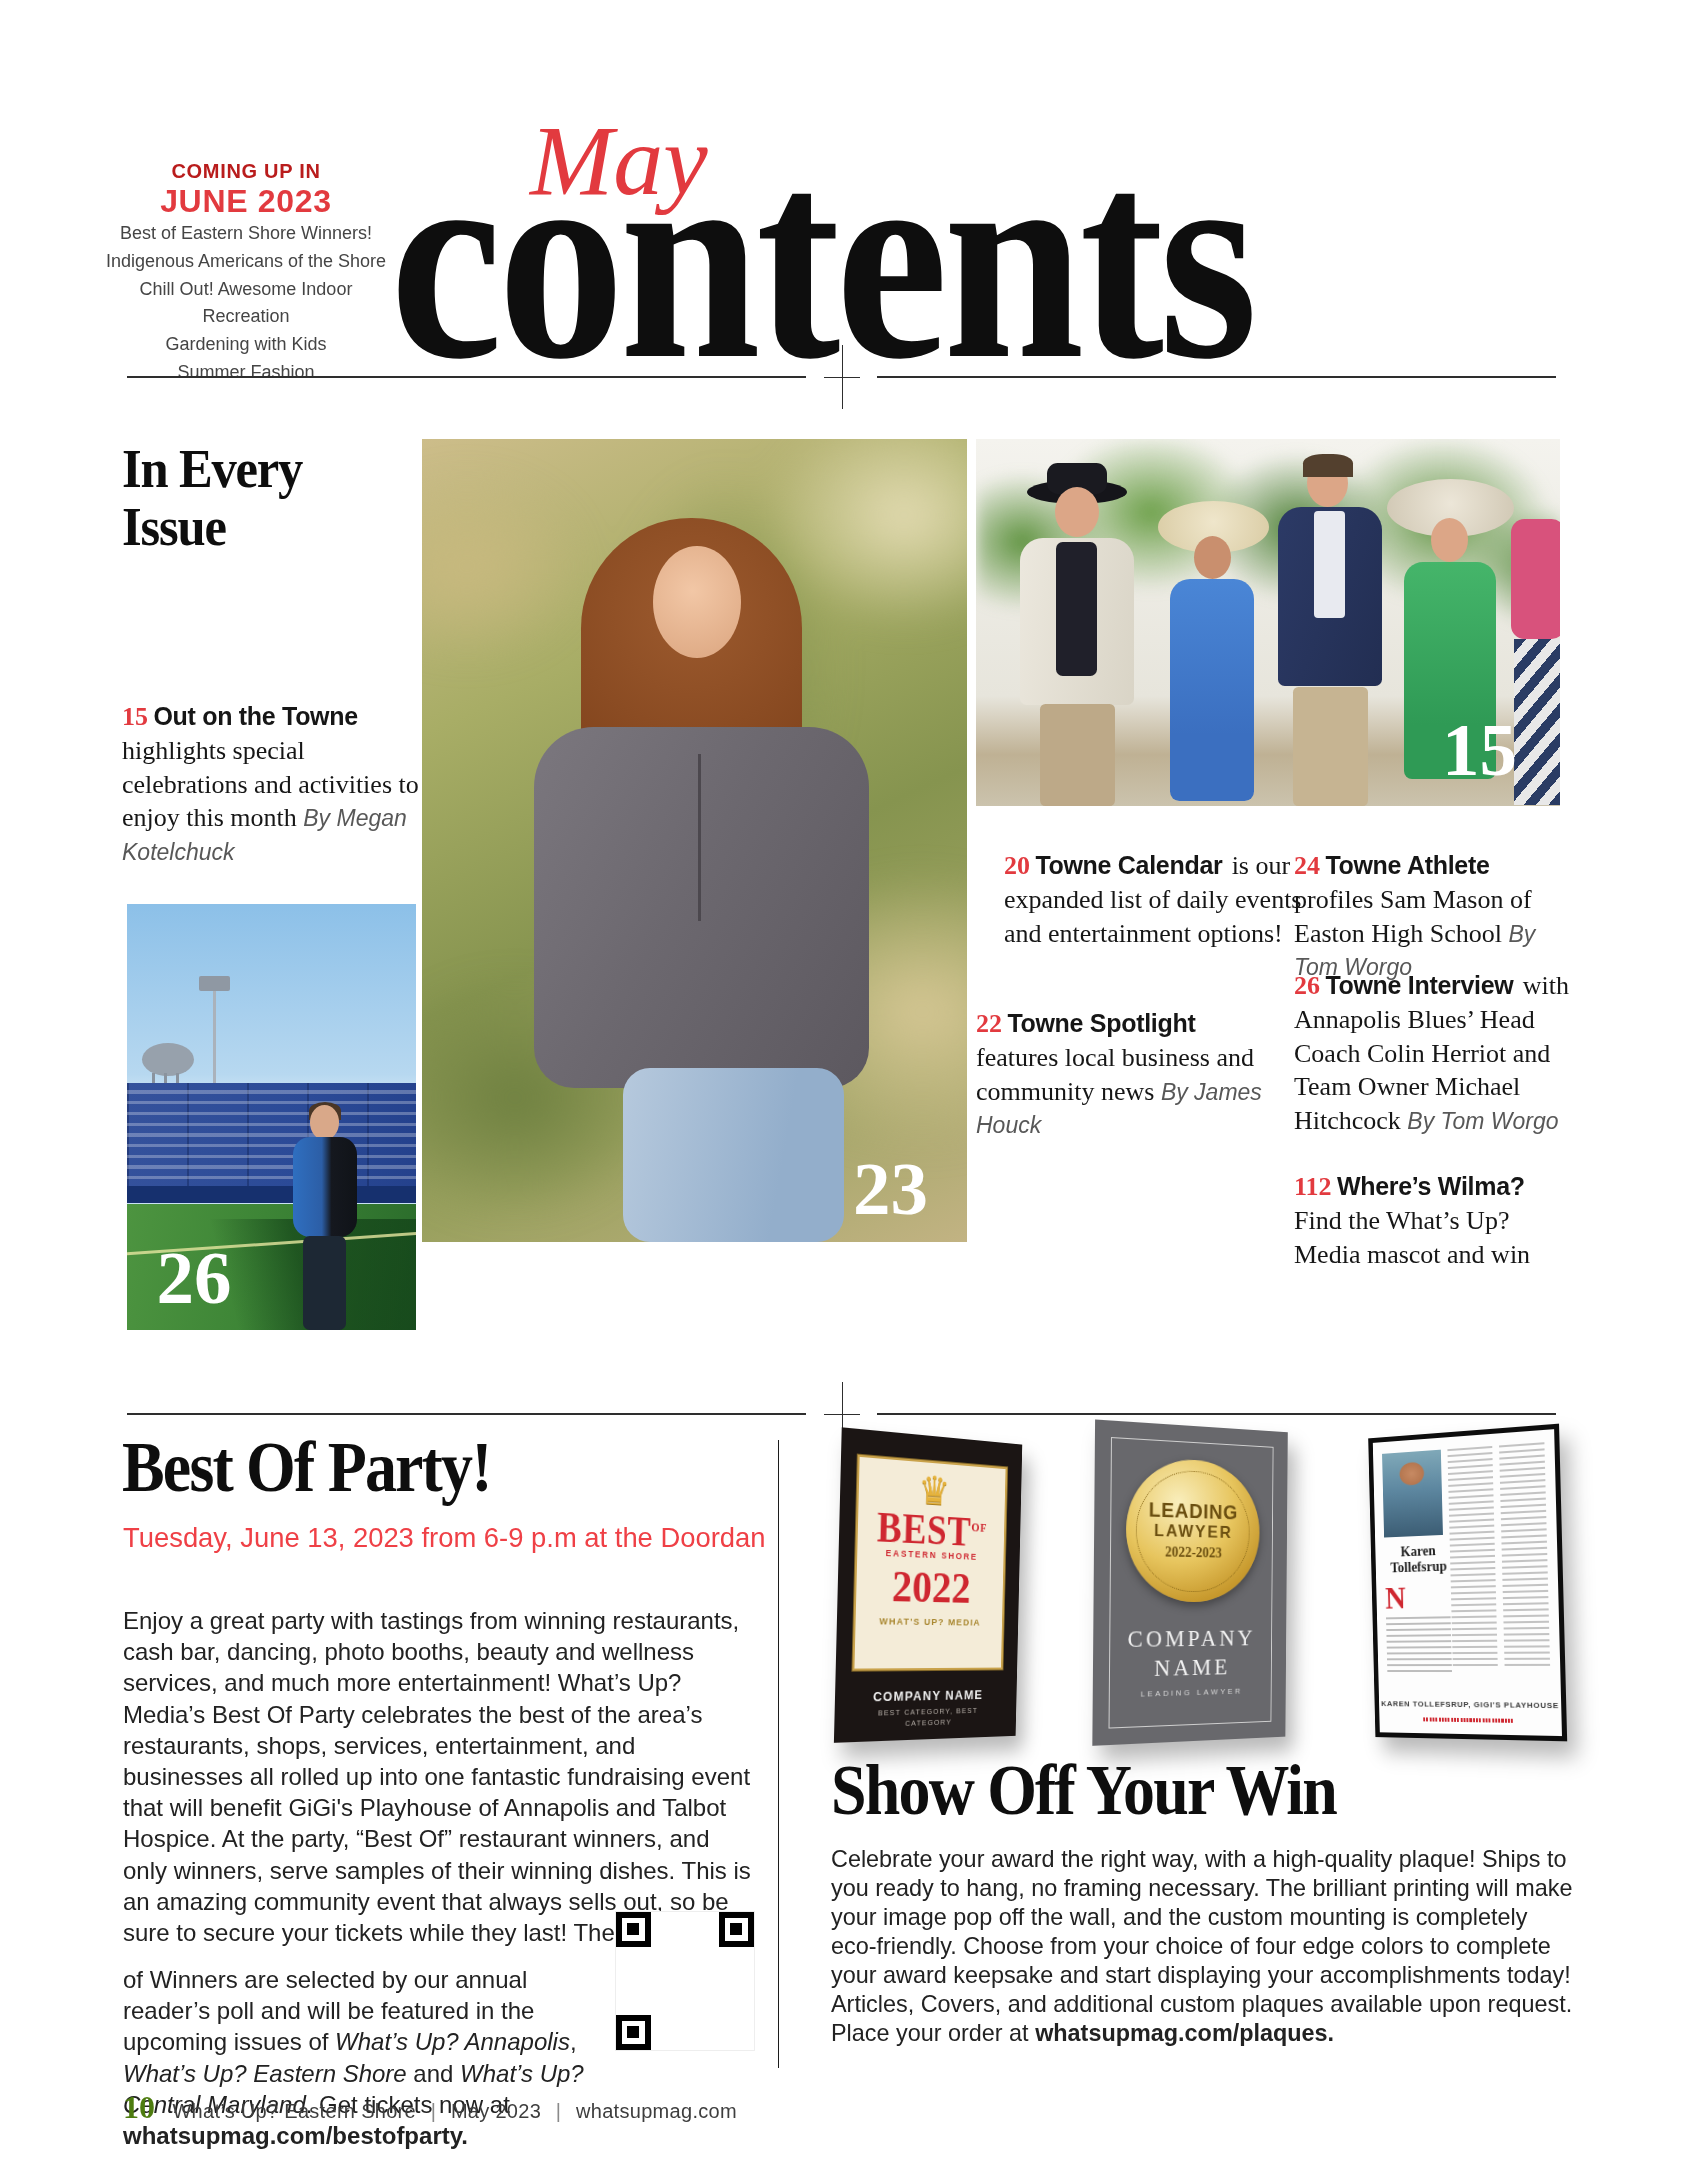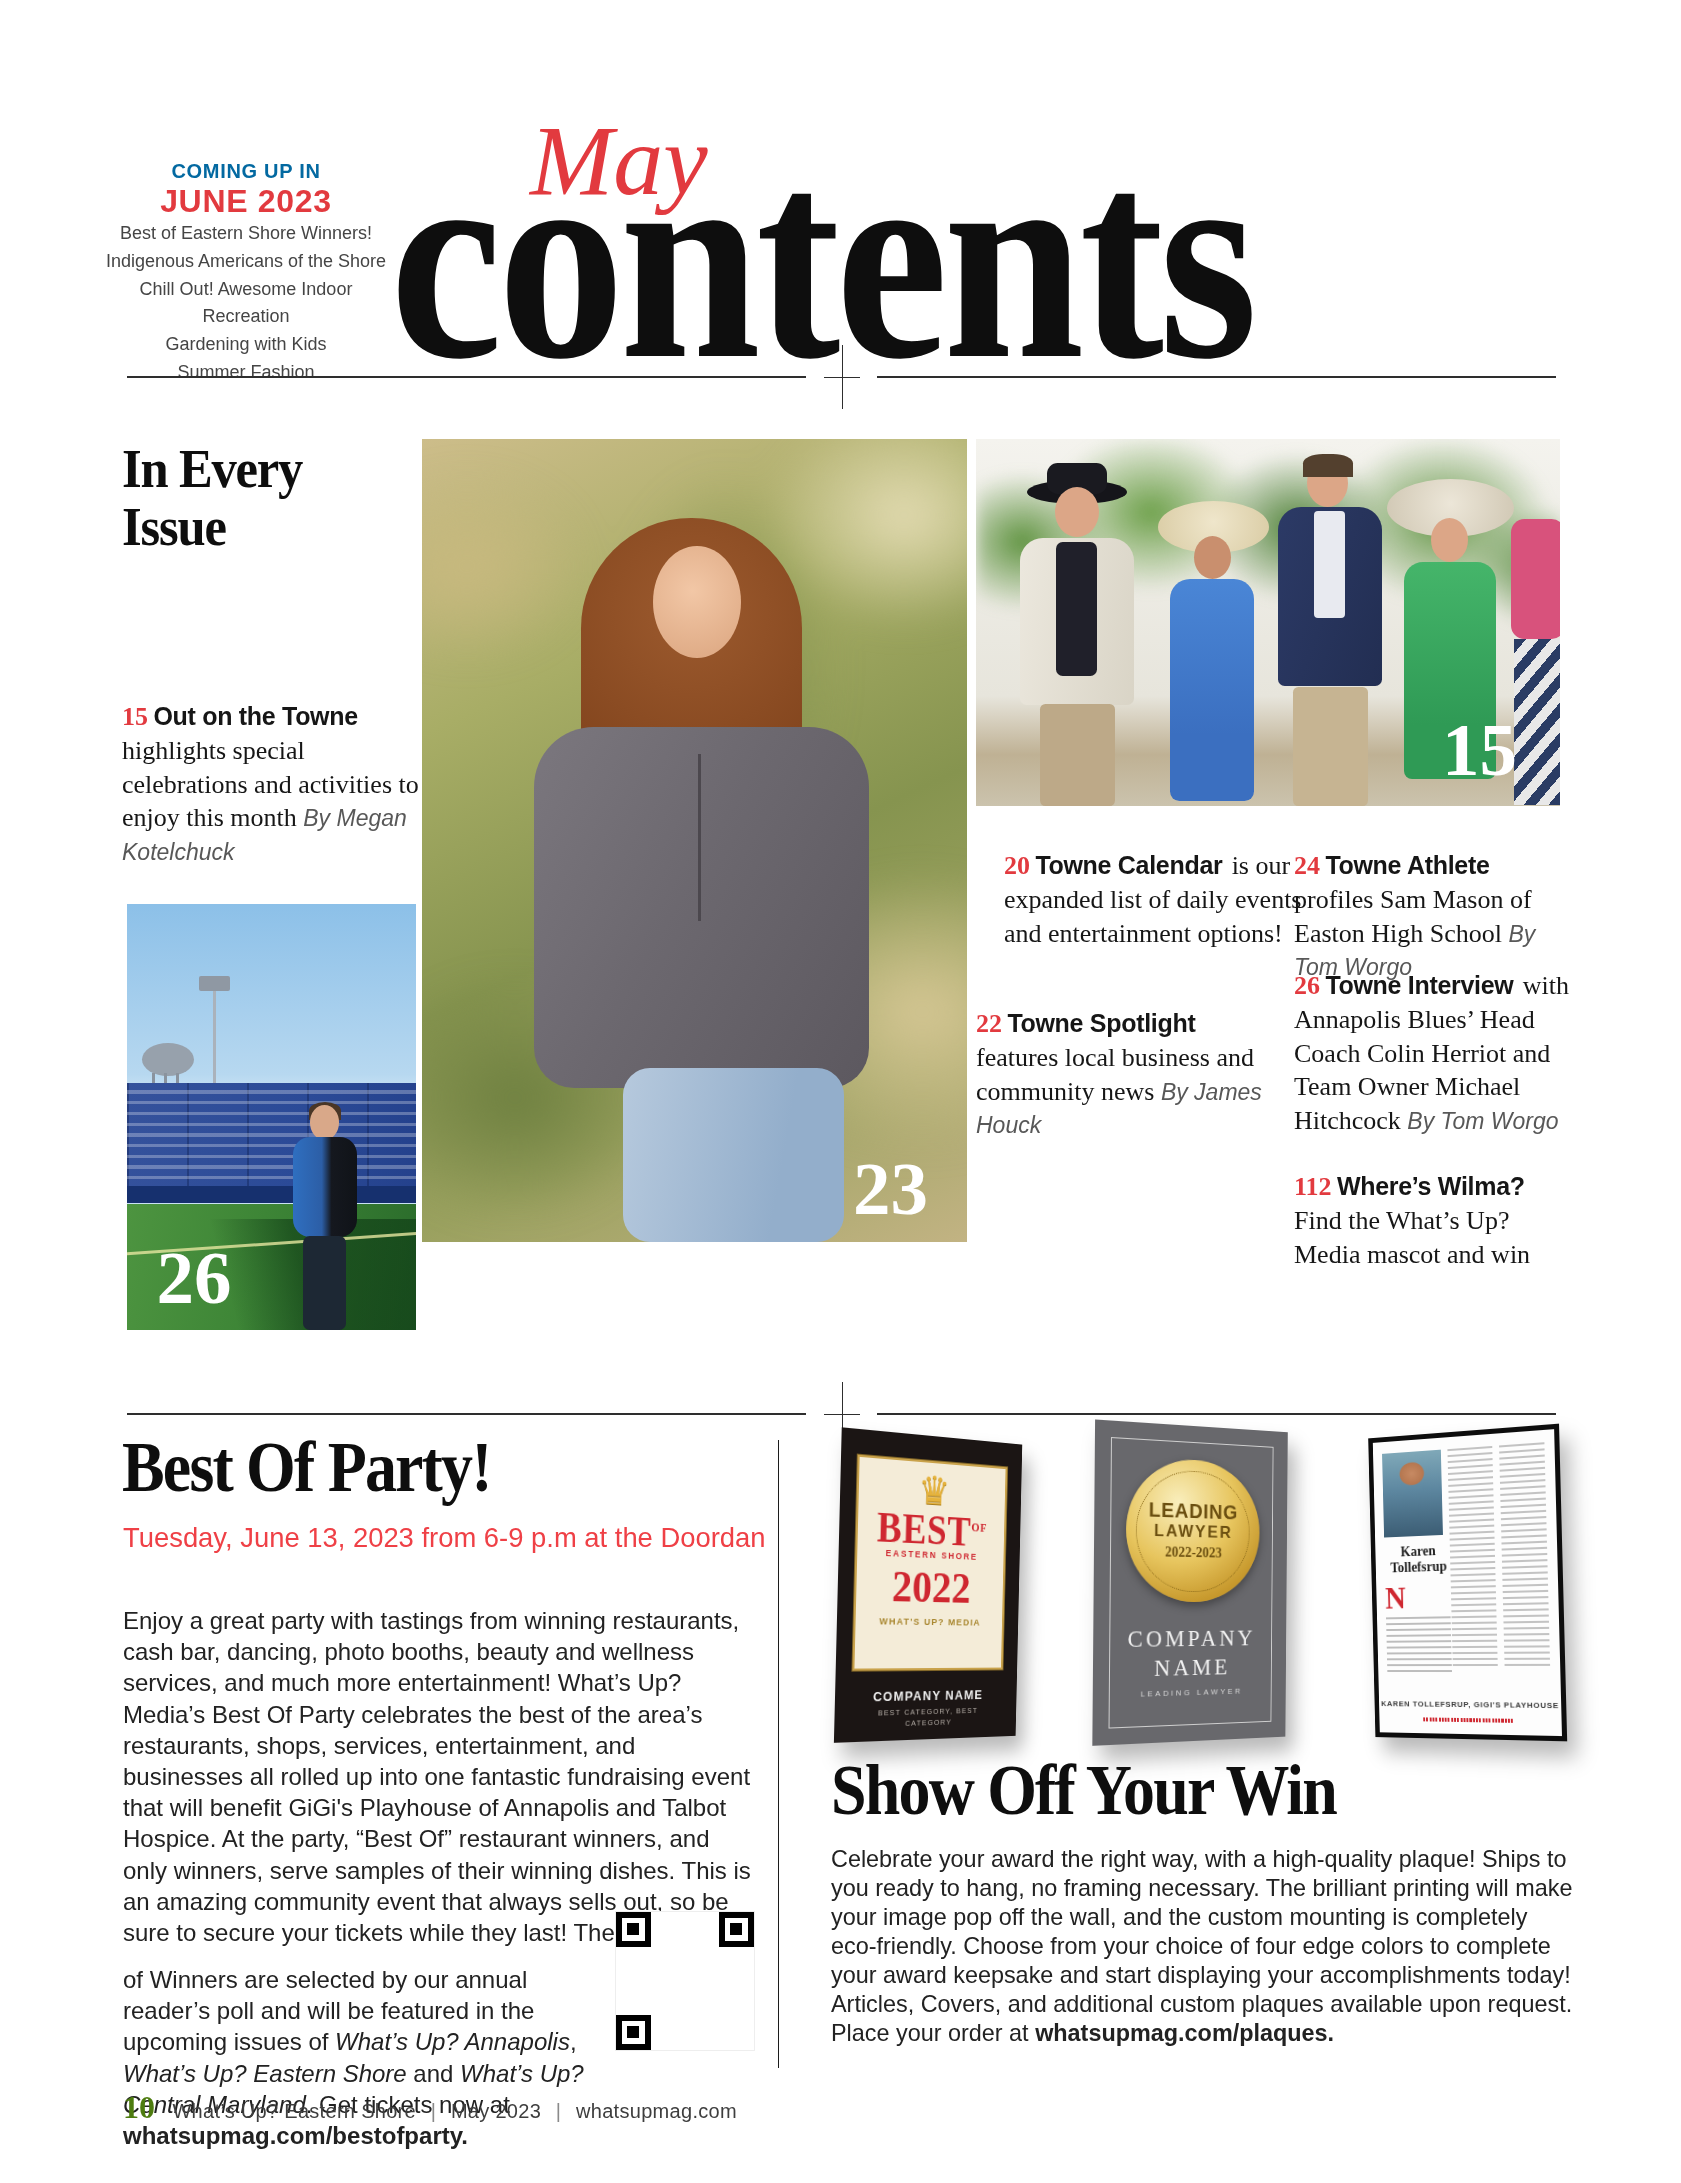--- a/index.html
+++ b/index.html
@@ -9,21 +9,21 @@
   }
   *{margin:0;padding:0;box-sizing:border-box;}
   html,body{background:#888;}
   .page{
     position:relative;width:1681px;height:2183px;background:#ffffff;
     font-family:"Liberation Sans",sans-serif;color:var(--ink);overflow:hidden;
     margin:0 auto;
   }
   
   .coming-up{position:absolute;left:100px;top:159px;width:292px;text-align:center;}
-  .cu-kicker{font:700 20px/1.2 "Liberation Sans",sans-serif;letter-spacing:0.7px;color:#0369a1;}
+  .cu-kicker{font:700 20px/1.2 "Liberation Sans",sans-serif;letter-spacing:0.7px;color:#b91c1c;}
   .cu-title{font:700 32px/1.15 "Liberation Sans",sans-serif;letter-spacing:0.7px;color:var(--accent);}
   .cu-item{font:18px/1.55 "Liberation Sans",sans-serif;color:#454545;}
   
   .may{position:absolute;left:530px;top:111px;font:italic 400 100px/1 "Liberation Serif",serif;color:var(--accent);}
   .contents-title{
     position:absolute;left:390px;top:115px;
     font:700 288px/1 "Liberation Serif",serif;color:#0e0e0e;letter-spacing:-5.4px;
     transform:scaleX(.88);transform-origin:left top;white-space:nowrap;
   }
   

